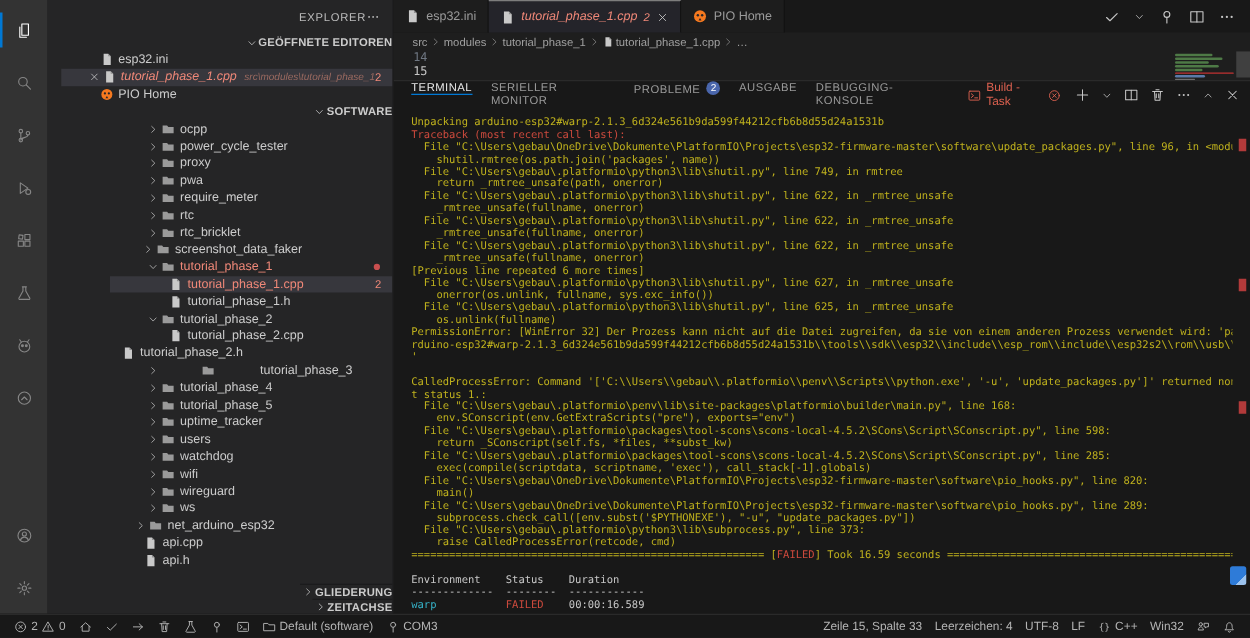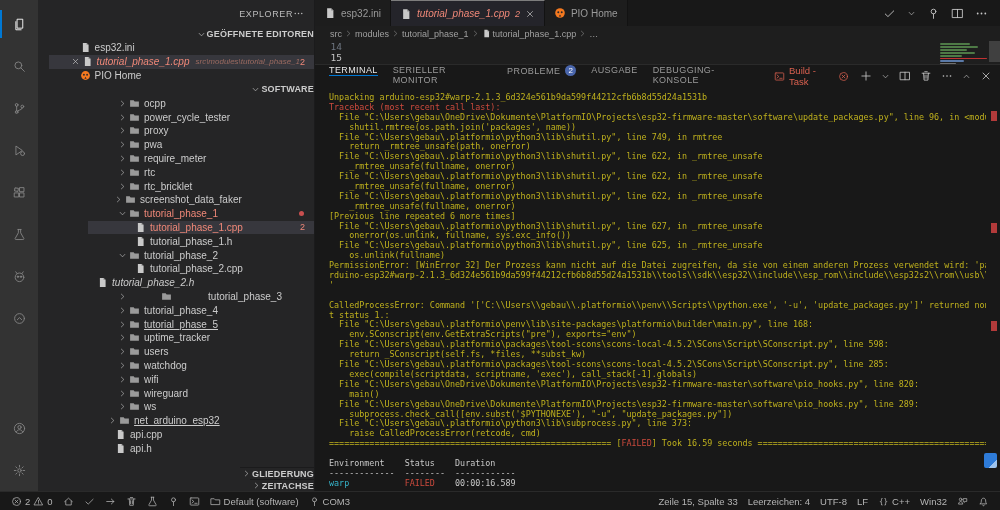--- a/index.html
+++ b/index.html
@@ -451,21 +451,21 @@
             <span class="spacer13"></span>
             <span class="i s11">
               <svg viewBox="0 0 16 16">
                 <path d="M4.2 1.5h5.3l3 3v10H4.2z" fill="#c9c9c9"></path>
                 <path d="M9.5 1.5v3h3z" fill="#8f8f8f"></path>
               </svg>
             </span>
             <span class="lbl">tutorial_phase_2.cpp</span>
             <span class="grow"></span>
           </div>
-          <div class="row" style=" font-style: italic;">
+          <div class="row" style="">
             <span class="spacer13"></span>
             <span class="i s11">
               <svg viewBox="0 0 16 16">
                 <path d="M4.2 1.5h5.3l3 3v10H4.2z" fill="#c9c9c9"></path>
                 <path d="M9.5 1.5v3h3z" fill="#8f8f8f"></path>
               </svg>
             </span>
             <span class="lbl">tutorial_phase_2.h</span>
             <span class="grow"></span>
           </div>
@@ -490,21 +490,21 @@
               </svg>
             </span>
             <span class="i s11">
               <svg viewBox="0 0 16 16">
                 <path d="M1.6 3.4h5.2l1.4 1.7h6.2v7.5H1.6z" fill="#9a9a9a"></path>
               </svg>
             </span>
             <span class="lbl">tutorial_phase_4</span>
             <span class="grow"></span>
           </div>
-          <div class="row" style="padding-left: 28px; text-decoration: underline;">
+          <div class="row" style="padding-left: 28px;">
             <span class="i s9 chev">
               <svg viewBox="0 0 16 16" fill="none" stroke="currentColor" stroke-width="1.1" stroke-linecap="round" stroke-linejoin="round">
                 <path d="M6 3.8l4.4 4.2L6 12.2"></path>
               </svg>
             </span>
             <span class="i s11">
               <svg viewBox="0 0 16 16">
                 <path d="M1.6 3.4h5.2l1.4 1.7h6.2v7.5H1.6z" fill="#9a9a9a"></path>
               </svg>
             </span>
@@ -588,21 +588,21 @@
               </svg>
             </span>
             <span class="i s11">
               <svg viewBox="0 0 16 16">
                 <path d="M1.6 3.4h5.2l1.4 1.7h6.2v7.5H1.6z" fill="#9a9a9a"></path>
               </svg>
             </span>
             <span class="lbl">ws</span>
             <span class="grow"></span>
           </div>
-          <div class="row" style="padding-left: 18px; text-decoration: underline;">
+          <div class="row" style="padding-left: 18px;">
             <span class="i s9 chev">
               <svg viewBox="0 0 16 16" fill="none" stroke="currentColor" stroke-width="1.1" stroke-linecap="round" stroke-linejoin="round">
                 <path d="M6 3.8l4.4 4.2L6 12.2"></path>
               </svg>
             </span>
             <span class="i s11">
               <svg viewBox="0 0 16 16">
                 <path d="M1.6 3.4h5.2l1.4 1.7h6.2v7.5H1.6z" fill="#9a9a9a"></path>
               </svg>
             </span>

